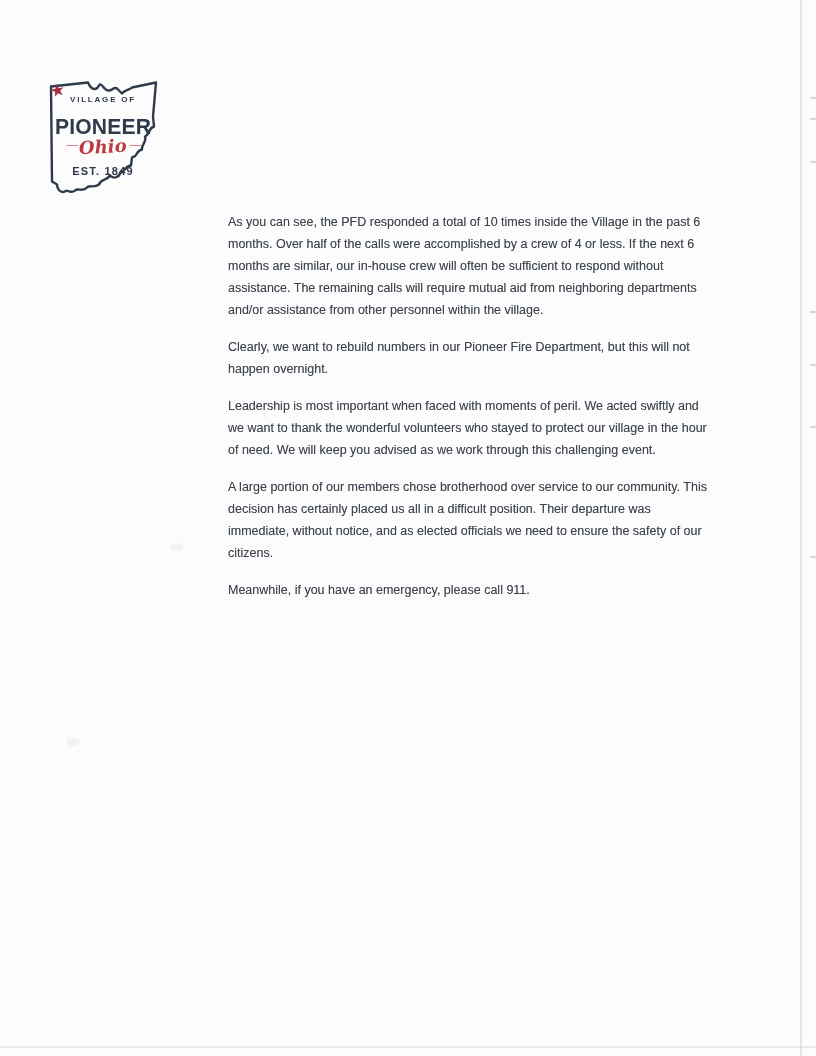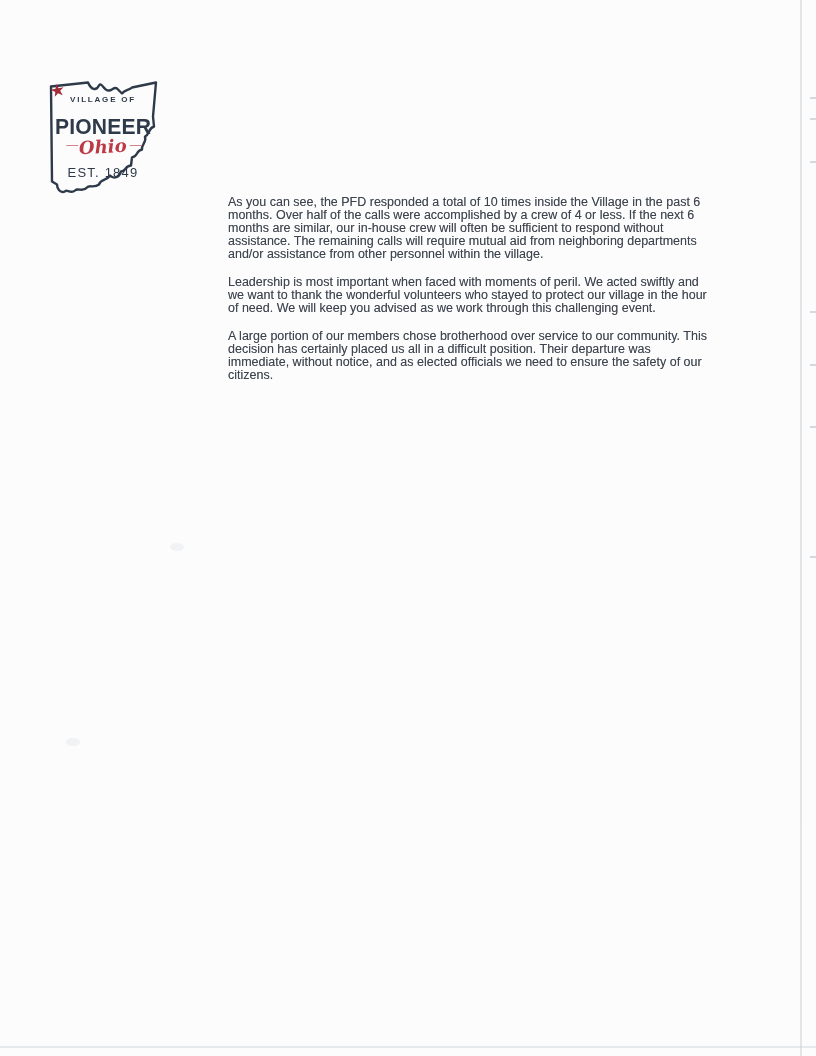--- a/index.html
+++ b/index.html
@@ -66,43 +66,43 @@
     display: inline-block;
     padding: 0 3px;
     font-family: "DejaVu Serif", serif;
     font-style: italic;
     font-weight: 700;
     color: #bc3a45;
     transform: rotate(-3deg);
   }
   .logo-est {
     top: 88px;
-    font-size: 13px;
-    font-weight: 400;
+    font-size: 11px;
+    font-weight: 700;
     letter-spacing: 1.2px;
   }
   .logo-star {
     position: absolute;
     left: 6px;
     top: 4px;
     font-size: 17px;
     color: #a42d3a;
     transform: rotate(-12deg);
     line-height: 1;
   }
 
   
   .letter-body {
     position: absolute;
     left: 228px;
-    top: 196px;
+    top: 211px;
     width: 484px;
     color: #3d444e;
     font-size: 12.5px;
-    line-height: 13px;
+    line-height: 22px;
     text-shadow: 0 0 0.5px rgba(61,68,78,0.45);
   }
   .letter-body p {
     margin: 0 0 15px 0;
   }
   .signature {
     margin-top: 32px;
   }
 
   
@@ -175,22 +175,24 @@
     <div class="logo-text logo-village">VILLAGE OF</div>
     <div class="logo-text logo-name">PIONEER</div>
     <div class="logo-text logo-script-row">
       <span class="dash">—</span><span class="logo-script">Ohio</span><span class="dash">—</span>
     </div>
     <div class="logo-text logo-est">EST. 1849</div>
   </div>
 
   <div class="letter-body">
     <p>As you can see, the PFD responded a total of 10 times inside the Village in the past 6 months. Over half of the calls were accomplished by a crew of 4 or less. If the next 6 months are similar, our in-house crew will often be sufficient to respond without assistance. The remaining calls will require mutual aid from neighboring departments and/or assistance from other personnel within the village.</p>
+    <p>Clearly, we want to rebuild numbers in our Pioneer Fire Department, but this will not happen overnight.</p>
     <p>Leadership is most important when faced with moments of peril. We acted swiftly and we want to thank the wonderful volunteers who stayed to protect our village in the hour of need. We will keep you advised as we work through this challenging event.</p>
     <p>A large portion of our members chose brotherhood over service to our community. This decision has certainly placed us all in a difficult position. Their departure was immediate, without notice, and as elected officials we need to ensure the safety of our citizens.</p>
+    <p>Meanwhile, if you have an emergency, please call 911.</p>
   </div>
 
   <div class="scan-vline"></div>
   <div class="scan-hline"></div>
   <div class="scan-tick" style="top:97px"></div>
   <div class="scan-tick" style="top:118px"></div>
   <div class="scan-tick" style="top:161px"></div>
   <div class="scan-tick" style="top:311px"></div>
   <div class="scan-tick" style="top:364px"></div>
   <div class="scan-tick" style="top:426px"></div>

